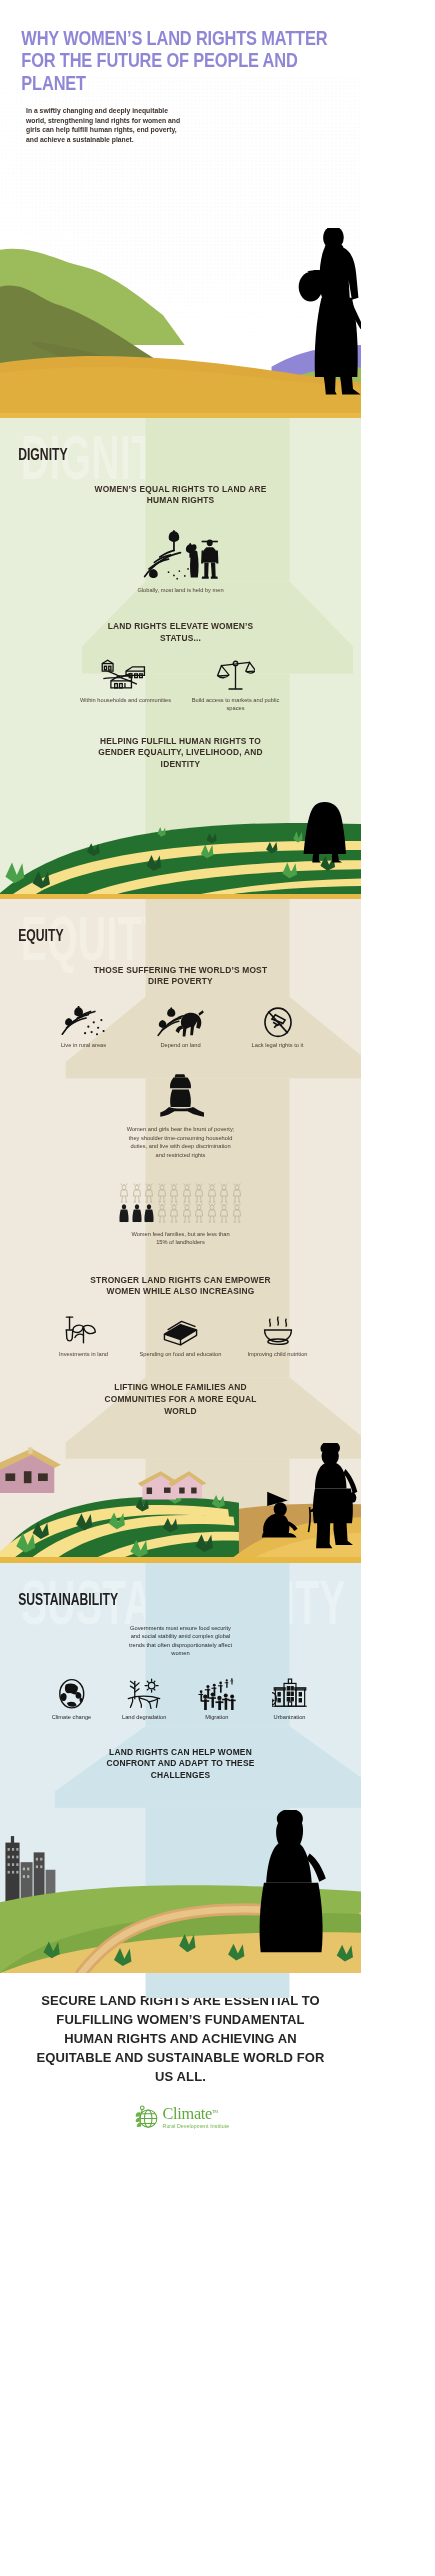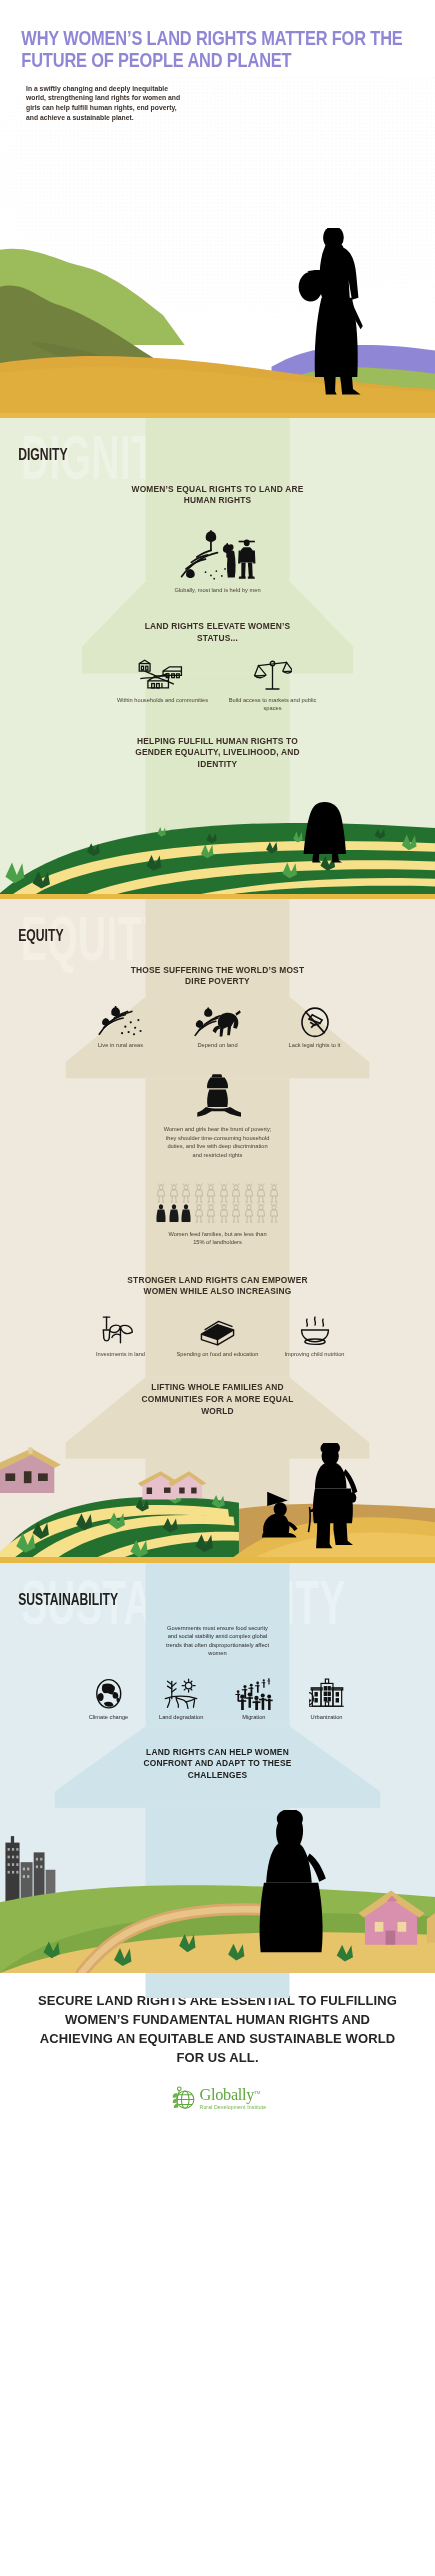--- a/index.html
+++ b/index.html
@@ -4,21 +4,21 @@
 <title>Why Women's Land Rights Matter</title>
 <style>
   * { box-sizing: border-box; margin: 0; padding: 0; }
   html, body { background: #ffffff; }
   body {
     width: 435px;
     font-family: "Liberation Sans", sans-serif;
     color: #3d2f26;
     -webkit-font-smoothing: antialiased;
   }
-  .page { position: relative; width: 435px; overflow: hidden; }
+  .page { position: relative; width: 361px; overflow: hidden; }
 
   
   .hero {
     position: relative;
     height: 413px;
     background: #ffffff;
     overflow: hidden;
   }
   .hero-map {
     position: absolute; inset: 0;
@@ -1040,20 +1040,20 @@
           <ellipse cx="30" cy="25" rx="7" ry="16"></ellipse>
           <path d="M14 25 L46 25 M17 16 L43 16 M17 34 L43 34"></path>
           <circle cx="19" cy="5" r="3.4"></circle>
           <path d="M19 9 C16 16 14 28 16 40"></path>
           <path d="M16 14 C10 12 6 16 7 21 C12 23 16 20 16 14Z" fill="#6fb24a" stroke="none"></path>
           <path d="M16 24 C10 22 6 26 7 31 C12 33 16 30 16 24Z" fill="#6fb24a" stroke="none"></path>
           <path d="M17 33 C12 32 8 36 9 40 C14 42 17 39 17 33Z" fill="#6fb24a" stroke="none"></path>
         </g>
       </svg>
       <div style="text-align:left;">
-        <div class="logo-text"><span>Globally</span><sup class="logo-tm">TM</sup></div>
+        <div class="logo-text"><span>Climate</span><sup class="logo-tm">TM</sup></div>
         <div class="logo-sub">Rural Development Institute</div>
       </div>
     </div>
   </footer>
 
 </div>
 
 
 </body></html>

